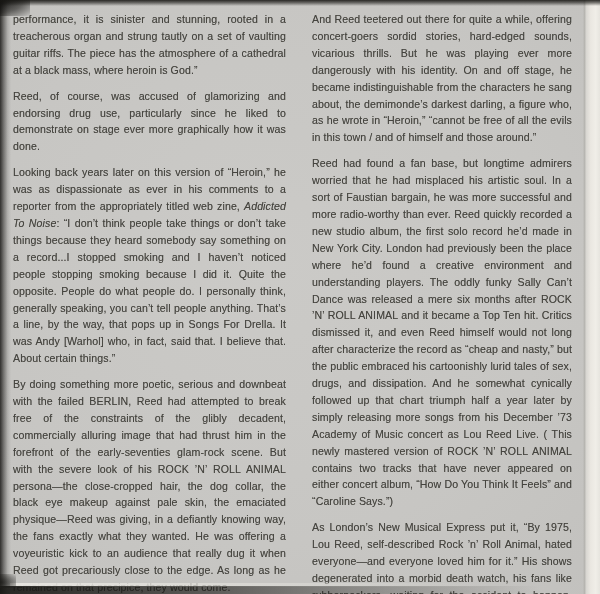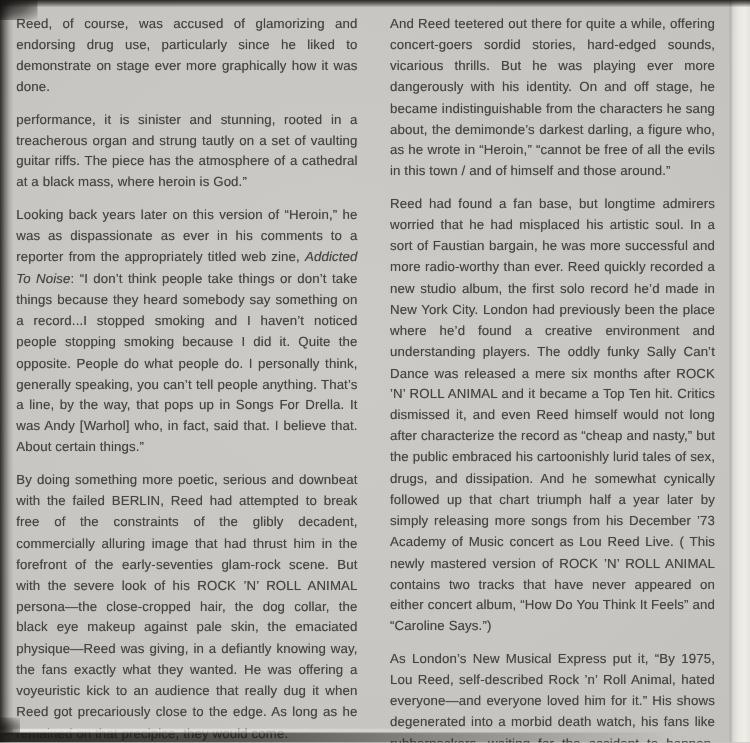--- a/index.html
+++ b/index.html
@@ -116,22 +116,22 @@
       #e6e4de 100%);
     z-index: 4;
   }
 </style>
 </head>
 <body>
 
 <div class="page">
   <div class="columns">
     <div class="col col-left">
+        <p class="para"><span>performance, it is sinister and stunning, rooted in a treacherous organ and strung tautly on a set of vaulting guitar riffs.  The piece has the atmosphere of a cathedral at a black mass, where heroin is God.”</span></p>
         <p class="para"><span>Reed, of course, was accused of glamorizing and endorsing drug use, particularly since he liked to demonstrate on stage ever more graphically how it was done.</span></p>
-        <p class="para"><span>performance, it is sinister and stunning, rooted in a treacherous organ and strung tautly on a set of vaulting guitar riffs.  The piece has the atmosphere of a cathedral at a black mass, where heroin is God.”</span></p>
         <p class="para"><span>Looking back years later on this version of “Heroin,” he was as dispassionate as ever in his comments to a reporter from the appropriately titled web zine, </span><i>Addicted To Noise</i><span>: “I don’t think people take things or don’t take things because they heard somebody say something on a record...I stopped smoking and I haven’t noticed people stopping smoking because I did it.  Quite the opposite.  People do what people do.  I personally think, generally speaking, you can’t tell people anything.  That’s a line, by the way, that pops up in Songs For Drella.  It was Andy [Warhol] who, in fact, said that. I believe that. About certain things.”</span></p>
         <p class="para"><span>By doing something more poetic, serious and downbeat with the failed BERLIN, Reed had attempted to break free of the constraints of the glibly decadent, commercially alluring image that had thrust him in the forefront of the early-seventies glam-rock scene. But with the severe look of his ROCK ’N’ ROLL ANIMAL persona—the close-cropped hair, the dog collar, the black eye makeup against pale skin, the emaciated physique—Reed was giving, in a defiantly knowing way, the fans exactly what they wanted. He was offering a voyeuristic kick to an audience that really dug it when Reed got precariously close to the edge.  As long as he remained on that precipice, they would come.</span></p>
       </div>
     <div class="col col-right">
         <p class="para"><span>And Reed teetered out there for quite a while, offering concert-goers sordid stories, hard-edged sounds, vicarious thrills.  But he was playing ever more dangerously with his identity. On and off stage, he became indistinguishable from the characters he sang about, the demimonde’s darkest darling, a figure who, as he wrote in “Heroin,” “cannot be free of all the evils in this town / and of himself and those around.”</span></p>
         <p class="para"><span>Reed had found a fan base, but longtime admirers worried that he had misplaced his artistic soul.  In a sort of Faustian bargain, he was more successful and more radio-worthy than ever.  Reed quickly recorded a new studio album, the first solo record he’d made in New York City. London had previously been the place where he’d found a creative environment and understanding players.  The oddly funky Sally Can’t Dance was released a mere six months after ROCK ’N’ ROLL ANIMAL and it became a Top Ten hit.  Critics dismissed it, and even Reed himself would not long after characterize the record as “cheap and nasty,” but the public embraced his cartoonishly lurid tales of sex, drugs, and dissipation.  And he somewhat cynically followed up that chart triumph half a year later by simply releasing more songs from his December ’73 Academy of Music concert as Lou Reed Live. ( This newly mastered version of ROCK ’N’ ROLL ANIMAL contains two tracks that have never appeared on either concert album, “How Do You Think It Feels” and “Caroline Says.”)</span></p>
         <p class="para"><span>As London’s New Musical Express put it, “By 1975, Lou Reed, self-described Rock ’n’ Roll Animal, hated everyone—and everyone loved him for it.”   His shows degenerated into a morbid death watch, his fans like rubberneckers, waiting for the accident to happen.  But, ultimately,</span></p>
       </div>
   </div>
 

